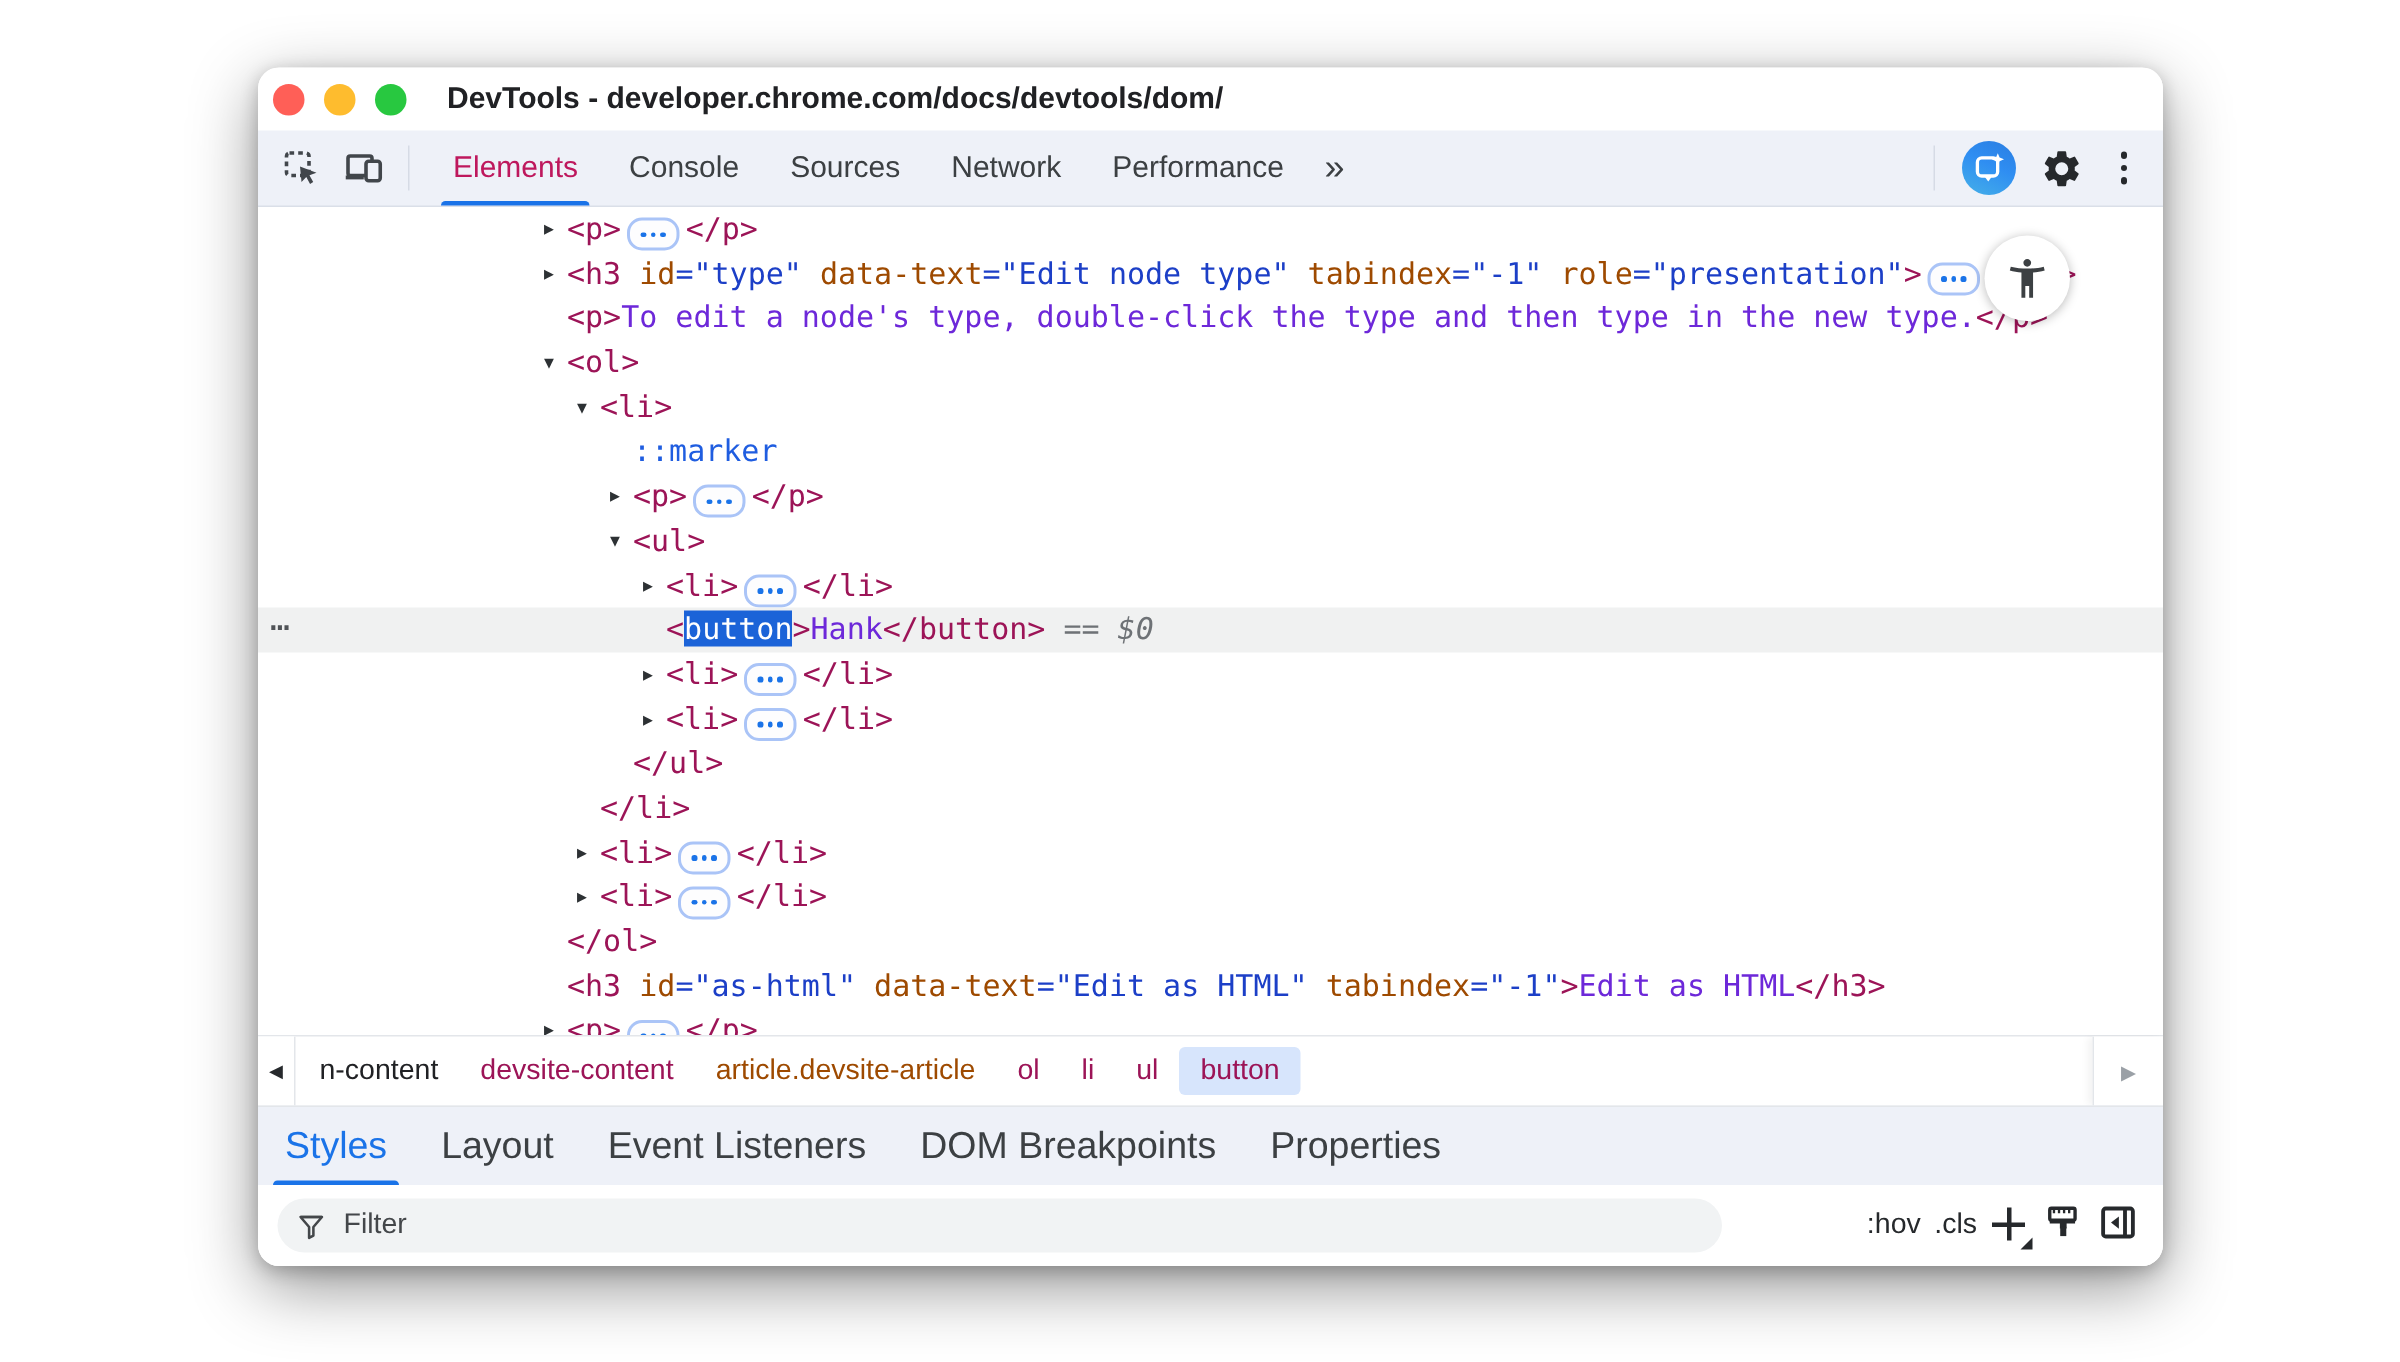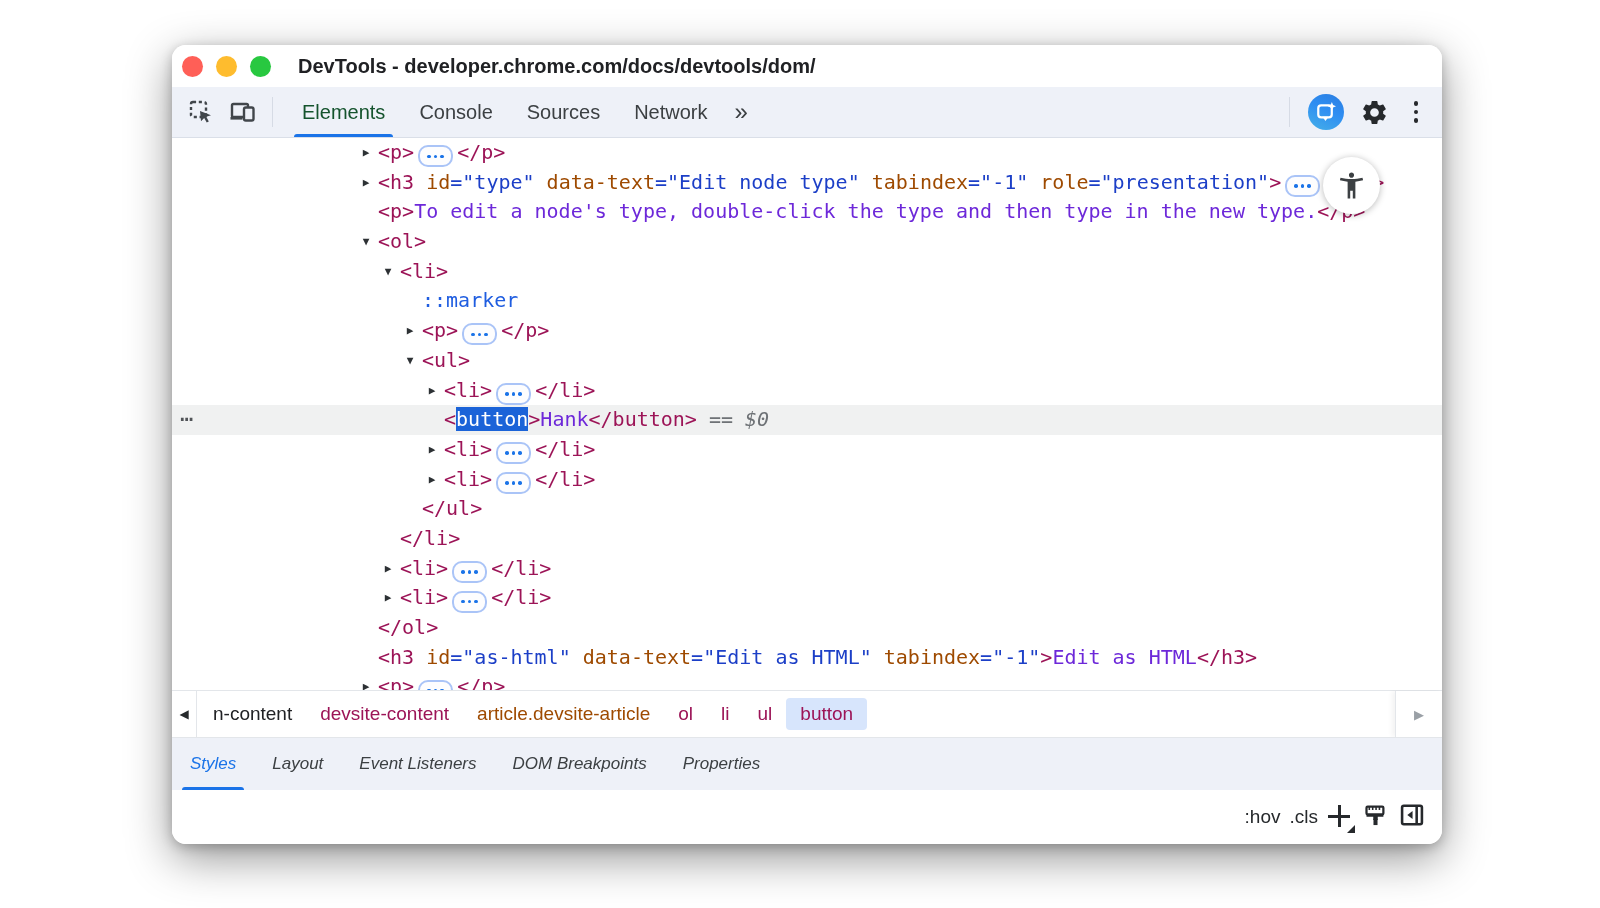--- a/index.html
+++ b/index.html
@@ -16,21 +16,21 @@
   .light{width:21px;height:21px;border-radius:50%;}
   .light.red{background:#ff5f57;} .light.yellow{background:#febc2e;} .light.green{background:#28c840;}
   .win-title{margin-left:27px;font-size:20px;font-weight:bold;color:#202124;white-space:nowrap;}
 
   
   .toolbar{height:50px;background:#eef1f8;border-bottom:1px solid #dadfe8;display:flex;align-items:center;flex:0 0 auto;}
   .tb-icon{width:34px;height:34px;display:flex;align-items:center;justify-content:center;flex:0 0 auto;}
   .tb-divider{width:1px;height:30px;background:#d6dbe5;margin:0 12px;flex:0 0 auto;}
   .tabs{display:flex;height:100%;align-items:stretch;}
   .tab{padding:0 17px;display:flex;align-items:center;font-size:20px;color:#3c4043;position:relative;white-space:nowrap;cursor:default;}
-  .tab.selected{color:#14532d;}
+  .tab.selected{color:#be185d;}
   .tab.selected::after{content:"";position:absolute;left:9px;right:9px;bottom:0;height:3px;background:#1a73e8;border-radius:3px 3px 0 0;}
   .more-tabs{font-size:24px;color:#3c4043;padding:0 10px;letter-spacing:-2px;}
   .tb-right{margin-left:auto;display:flex;align-items:center;gap:14px;padding-right:16px;}
   .ai-circle{width:36px;height:36px;border-radius:50%;background:linear-gradient(205deg,#2a7de1 0%,#2f8ef2 45%,#45b0e8 100%);
              display:flex;align-items:center;justify-content:center;}
   .kebab{display:flex;flex-direction:column;gap:4px;padding:4px 8px;}
   .kebab i{width:4.5px;height:4.5px;border-radius:50%;background:#26292c;}
 
   
   .dom-area{flex:1 1 auto;background:#fff;overflow:hidden;position:relative;
@@ -56,21 +56,21 @@
   .crumb-btn{width:24px;display:flex;align-items:center;justify-content:center;background:#fff;flex:0 0 auto;}
   .crumb-btn.left{border-right:1px solid #e3e6ea;color:#26292c;font-size:12px;}
   .crumb-btn.right{width:46px;border-left:1px solid #e3e6ea;color:#9aa0a6;font-size:13px;box-shadow:-3px 0 5px rgba(0,0,0,.05);}
   .crumbs{display:flex;align-items:center;flex:1 1 auto;overflow:hidden;padding-left:2px;}
   .bc-item{padding:5px 14px;border-radius:4px;white-space:nowrap;}
   .bc-plain{color:#202124;} .bc-tag{color:#9c1457;} .bc-class{color:#9e4a00;}
   .bc-item.selected{background:#d7e5fc;}
 
   
   .side-tabs{height:52px;background:#eef1f8;border-top:1px solid #e3e6ea;display:flex;align-items:stretch;flex:0 0 auto;}
-  .s-tab{padding:0 18px;display:flex;align-items:center;font-size:17px;color:#3c4043;position:relative;white-space:nowrap;font-style:italic;}
+  .s-tab{padding:0 18px;display:flex;align-items:center;font-size:25px;color:#3c4043;position:relative;white-space:nowrap;}
   .s-tab.selected{color:#1a73e8;}
   .s-tab.selected::after{content:"";position:absolute;left:10px;right:10px;bottom:0;height:3.5px;background:#1a73e8;border-radius:3px 3px 0 0;}
 
   
   .filter-bar{height:54px;background:#fff;display:flex;align-items:center;padding:0 16px 0 13px;flex:0 0 auto;}
   .filter-pill{width:950px;height:36px;background:#f1f3f4;border-radius:18px;display:flex;align-items:center;
                padding:0 0 0 13px;gap:10px;flex:0 0 auto;}
   .filter-pill input{border:none;outline:none;background:transparent;font-family:"Liberation Sans",sans-serif;
                      font-size:19px;color:#44474a;flex:1;}
   .filter-pill input::placeholder{color:#44474a;opacity:1;}
@@ -109,20 +109,21 @@
         <rect x="1.5" y="19" width="12" height="2.6" fill="#41464b"></rect>
         <rect x="15" y="9.5" width="9.5" height="13" rx="1.8" fill="#eef1f8" stroke="#41464b" stroke-width="2.4"></rect>
       </svg>
     </span>
     <span class="tb-divider"></span>
     <div class="tabs">
         <span class="tab selected">Elements</span>
         <span class="tab">Console</span>
         <span class="tab">Sources</span>
         <span class="tab">Network</span>
+        <span class="tab">Performance</span>
       </div>
     <span class="more-tabs">»</span>
     <div class="tb-right">
       <span class="tb-divider" style="margin:0 4px"></span>
       <span class="ai-circle">
         <svg width="27" height="27" viewBox="0 0 28 28">
           <rect x="6.5" y="6.5" width="14" height="12.5" rx="3" fill="none" stroke="#fff" stroke-width="2.3"></rect>
           <path d="M10.8 18.5 h6.4 l-3.2 4.4 z" fill="#fff"></path>
           <path d="M20.6 3.2 l1.25 3.05 L24.9 7.5 l-3.05 1.25 L20.6 11.8 l-1.25-3.05 L16.3 7.5 l3.05-1.25 Z" fill="#fff"></path>
         </svg>
@@ -184,20 +185,27 @@
 
   <div class="side-tabs">
       <span class="s-tab selected">Styles</span>
       <span class="s-tab">Layout</span>
       <span class="s-tab">Event Listeners</span>
       <span class="s-tab">DOM Breakpoints</span>
       <span class="s-tab">Properties</span>
     </div>
 
   <div class="filter-bar">
+    <div class="filter-pill">
+      <svg width="19" height="19" viewBox="0 0 20 20">
+        <path d="M2.5 3.5 h15 l-6 7 v6 l-3 1.6 v-7.6 Z" fill="none" stroke="#44474a" stroke-width="1.8" stroke-linejoin="round"></path>
+        <line x1="2.5" y1="3.5" x2="17.5" y2="3.5" stroke="#44474a" stroke-width="1.8"></line>
+      </svg>
+      <input placeholder="Filter" style="">
+    </div>
     <div class="filter-right">
       <span class="toggle-label">:hov</span>
       <span class="toggle-label">.cls</span>
       <span class="plus-btn">
           <i class="h"></i>
           <i class="v"></i>
           <i class="corner"></i>
         </span>
       <span>
         <svg width="27" height="27" viewBox="0 0 24 24">

